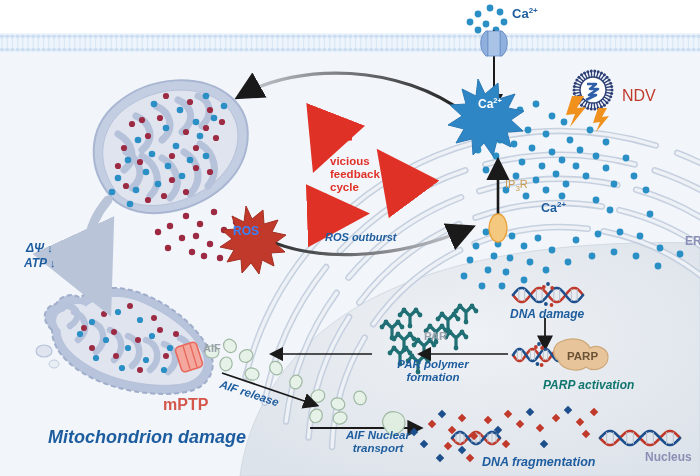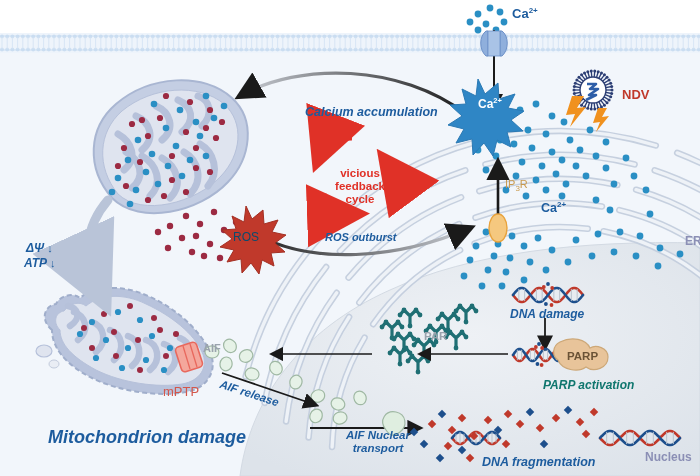--- a/index.html
+++ b/index.html
@@ -1203,36 +1203,35 @@
         <rect x="583" y="431" width="6" height="6" transform="rotate(45 586 434)" fill="#c0392b"></rect>
         <path d="M386,430 C378,420 386,410 396,412 C406,414 408,426 400,432 C394,437 390,436 386,430 Z" fill="#dfeee0" stroke="#9fb8a3" stroke-width="1.2"></path>
       </g>
 
 </svg>
 
 <div class="lbl" style="left:512px;top:6px;font-size:13px;font-weight:bold;color:#1d5c9e;">
   <span>Ca</span><sup style="font-size:8px;">2+</sup>
 </div>
 
-<div class="lbl" style="left:622px;top:87px;font-size:13px;font-weight:bold;color:#c0392b;">NDV</div>
-
-<div class="lbl it" style="left:305px;top:105px;font-size:12.5px;color:#1d5c9e;">Calcium  accumulation</div>
+<div class="lbl" style="left:622px;top:87px;font-size:16px;font-weight:normal;color:#c0392b;">NDV</div>
+
 
 <div class="lbl" style="left:478px;top:96px;font-size:12px;font-weight:bold;color:#ffffff;">
   <span>Ca</span><sup style="font-size:7.5px;">2+</sup>
 </div>
 
-<div class="lbl" style="left:330px;top:155px;width:60px;text-align:center;font-size:11.5px;
-            font-weight:bold;color:#e03127;line-height:13px;margin-top:12px;">
+<div class="lbl" style="left:330px;top:155px;width:60px;font-size:11.5px;
+            font-weight:bold;color:#e03127;line-height:13px;">
   <div>vicious</div>
   <div>feedback</div>
   <div>cycle</div>
 </div>
 
-<div class="lbl" style="left:233px;top:230px;font-size:12px;font-weight:normal;color:#0c4a6e;">ROS</div>
+<div class="lbl" style="left:233px;top:224px;font-size:12px;font-weight:bold;color:#3b82f6;">ROS</div>
 
 <div class="lbl it" style="left:325px;top:231px;font-size:11px;color:#1d5c9e;">ROS outburst</div>
 
 <div class="lbl" style="left:505px;top:178px;font-size:11px;font-weight:normal;color:#c99a4e;">
   <span>IP</span><sub style="font-size:8px;">3</sub><span>R</span>
 </div>
 
 <div class="lbl" style="left:541px;top:200px;font-size:12.5px;font-weight:bold;color:#1d5c9e;">
   <span>Ca</span><sup style="font-size:8px;">2+</sup>
 </div>
@@ -1241,31 +1240,36 @@
 
 <div class="lbl it" style="left:26px;top:241px;font-size:12px;color:#1d5c9e;">
   <span>ΔΨ</span>
   <span style="font-size:11px;">↓</span>
 </div>
 <div class="lbl it" style="left:24px;top:256px;font-size:12px;color:#1d5c9e;">
   <span>ATP</span>
   <span style="font-size:11px;">↓</span>
 </div>
 
-<div class="lbl" style="left:163px;top:384px;font-size:13px;font-weight:normal;color:#d4564a;">mPTP</div>
+<div class="lbl" style="left:163px;top:396px;font-size:16px;font-weight:bold;color:#d4564a;">mPTP</div>
 
 <div class="lbl" style="left:203px;top:342px;font-size:11px;font-weight:bold;color:#9aa3ad;">AIF</div>
 
 <div class="lbl it" style="left:222px;top:378px;font-size:11.5px;color:#1d5c9e;
             transform:rotate(18deg);transform-origin:left top;">AIF release</div>
 
 <div class="lbl it" style="left:48px;top:427px;font-size:18px;color:#1d5c9e;">Mitochondrion damage</div>
 
 <div class="lbl" style="left:424px;top:330px;font-size:11.5px;font-weight:bold;color:#9aa3ad;">PAR</div>
 
+<div class="lbl it" style="left:385px;top:358px;width:96px;text-align:center;font-size:11.5px;
+            color:#1d5c9e;line-height:13px;">
+  <div>PAR polymer</div>
+  <div>formation</div>
+</div>
 
 <div class="lbl" style="left:567px;top:350px;font-size:11.5px;font-weight:bold;color:#6b5336;">PARP</div>
 
 <div class="lbl it" style="left:506px;top:378px;font-size:12px;color:#0f766e;margin-left:37px;">PARP activation</div>
 
 <div class="lbl it" style="left:510px;top:307px;font-size:12px;color:#1d5c9e;">DNA damage</div>
 
 <div class="lbl it" style="left:325px;top:429px;width:106px;text-align:center;font-size:11.5px;
             color:#1d5c9e;line-height:13px;">
   <div>AIF Nuclear</div>

